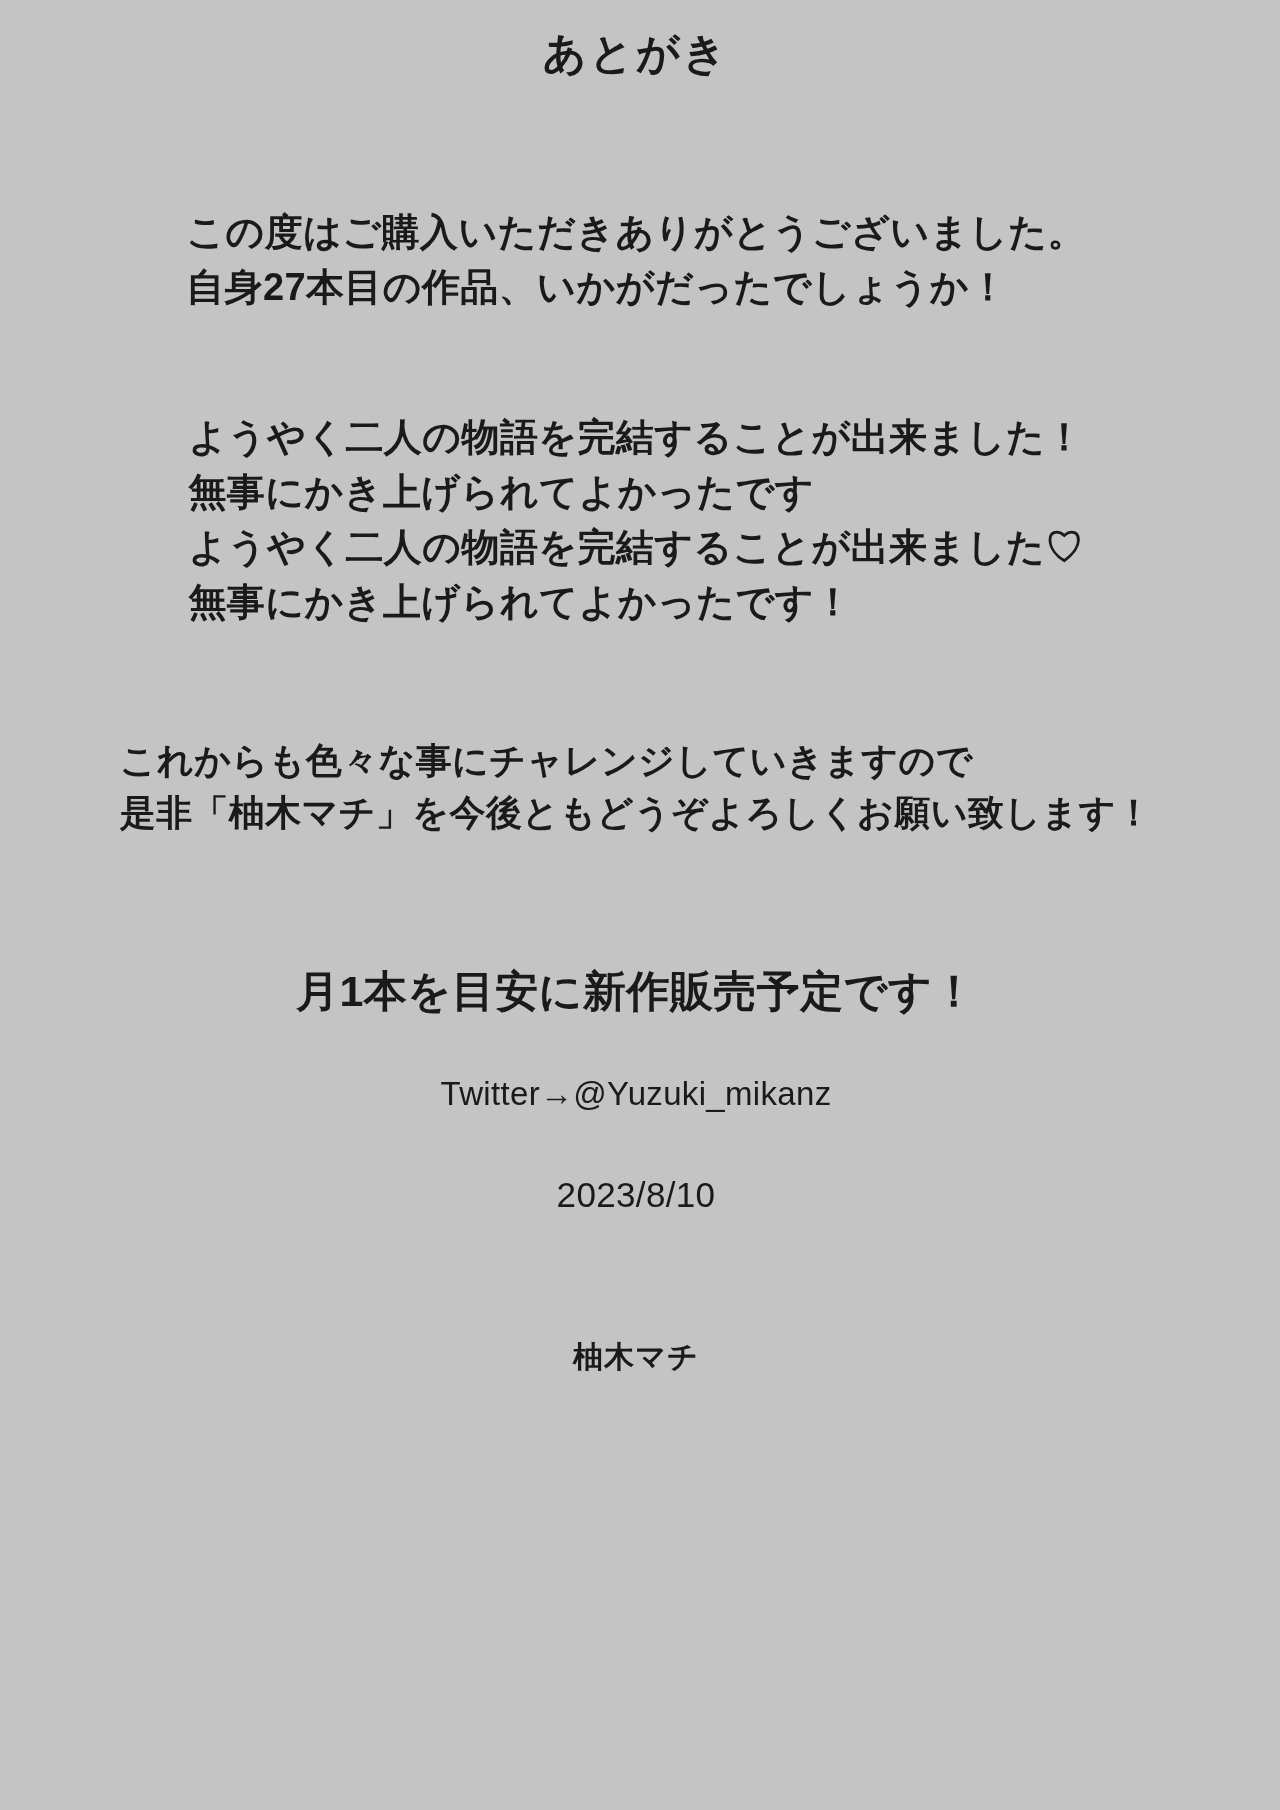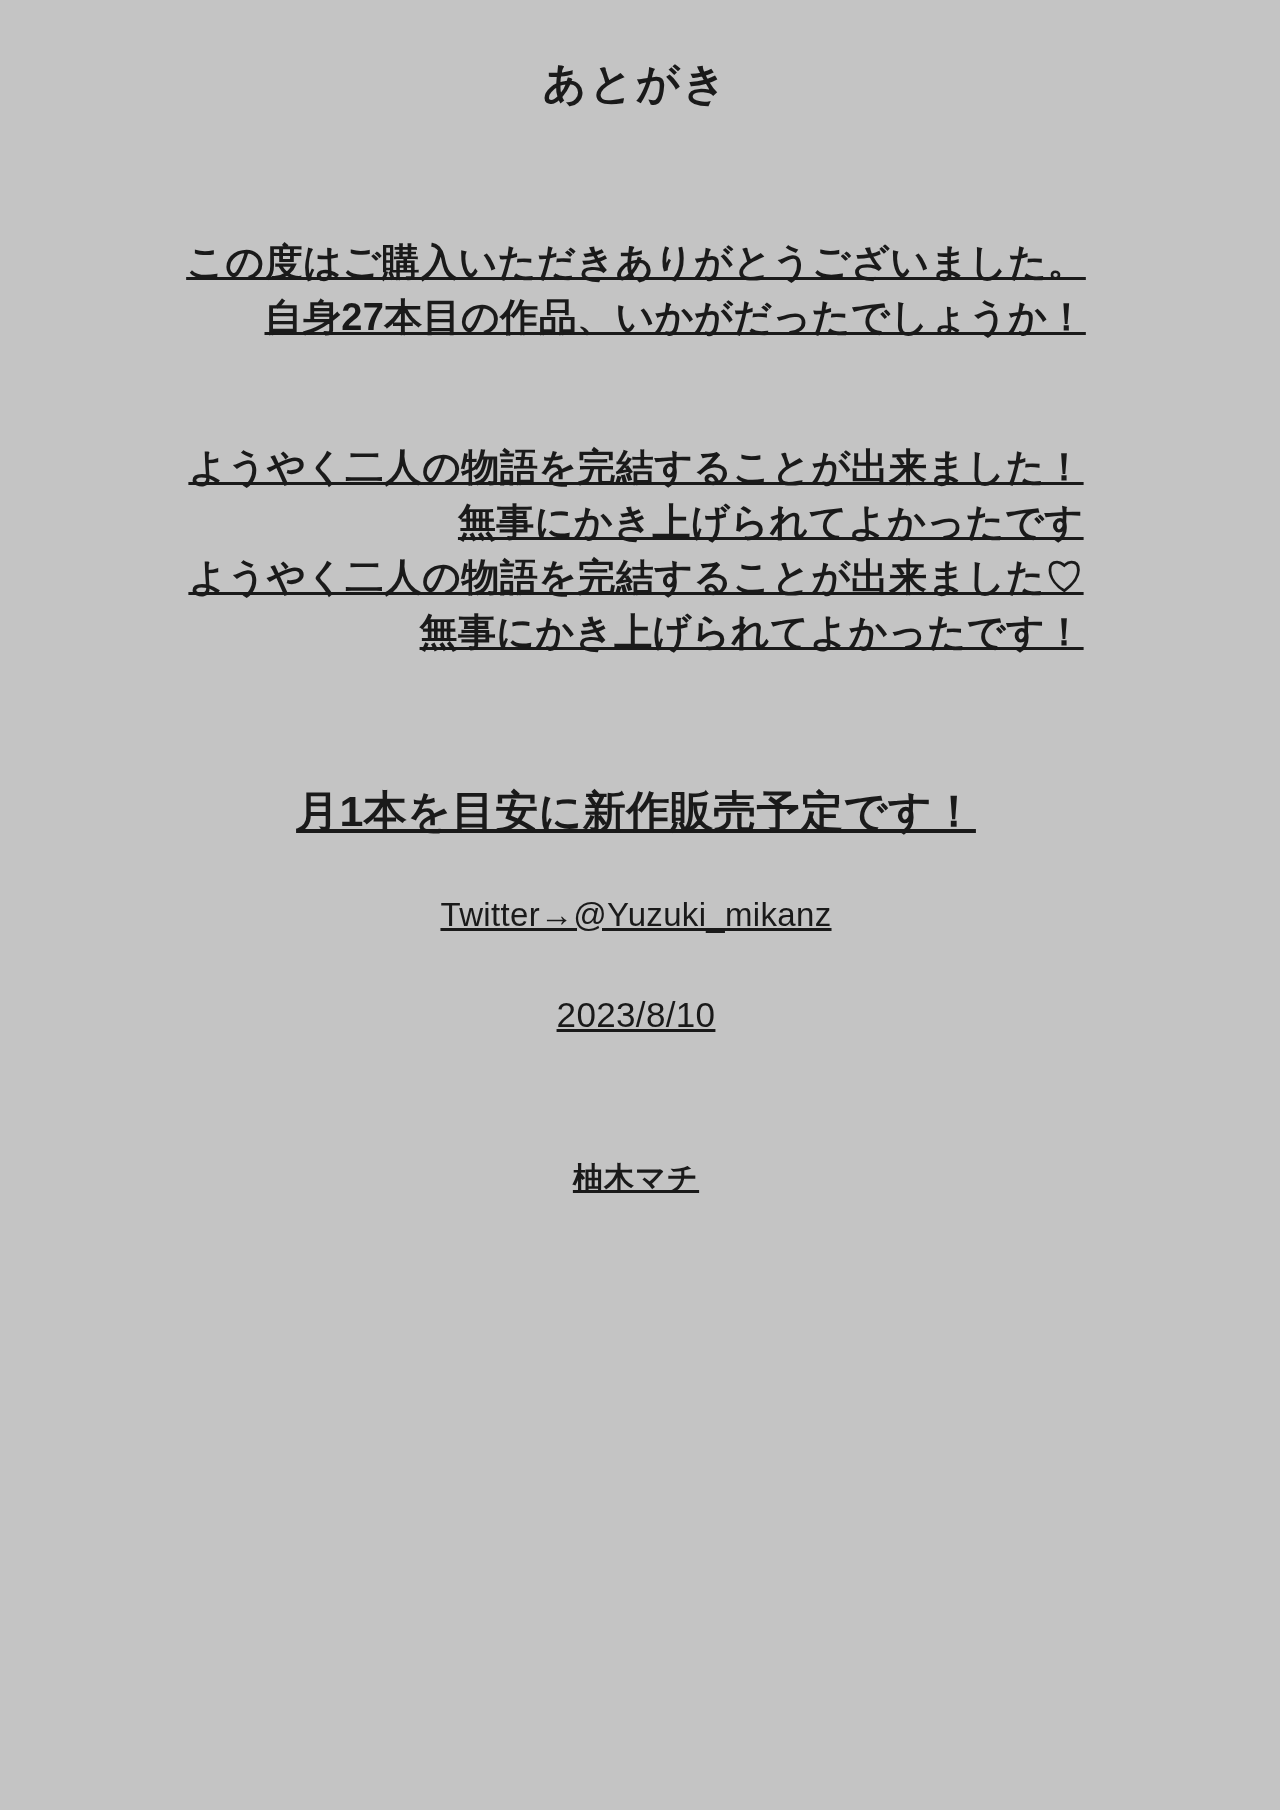--- a/index.html
+++ b/index.html
@@ -14,36 +14,35 @@
     color: #1a1a1a;
     overflow: hidden;
   }
   .page {
     width: 1272px;
     height: 1810px;
     box-sizing: border-box;
     display: flex;
     flex-direction: column;
     align-items: center;
-    padding-top: 58px;
+    padding-top: 28px;
   }
   .title {
     font-size: 43px;
     font-weight: 700;
     letter-spacing: 0.06em;
     line-height: 1.2;
     margin: 0 0 0 0;
     text-align: center;
   }
   .block {
-    text-align: right;
+    text-align: left;
     line-height: 1.45;
     font-weight: 700;
     letter-spacing: 0.01em;
-    text-decoration: underline;
   }
   .block div {
     white-space: pre;
   }
   .b-thanks {
     margin-top: 125px;
     font-size: 38px;
   }
   .b-story {
     margin-top: 95px;
@@ -89,20 +88,24 @@
     <div>自身27本目の作品、いかがだったでしょうか！</div>
   </section>
 
   <section class="block b-story">
     <div>ようやく二人の物語を完結することが出来ました！</div>
     <div>無事にかき上げられてよかったです</div>
     <div>ようやく二人の物語を完結することが出来ました♡</div>
     <div>無事にかき上げられてよかったです！</div>
   </section>
 
+  <section class="block b-future">
+    <div>これからも色々な事にチャレンジしていきますので</div>
+    <div>是非「柚木マチ」を今後ともどうぞよろしくお願い致します！</div>
+  </section>
 
   <section class="block b-schedule">
     <div>月1本を目安に新作販売予定です！</div>
   </section>
 
   <section class="block b-sns">
     <div>Twitter→@Yuzuki_mikanz</div>
   </section>
 
   <section class="block b-date">

